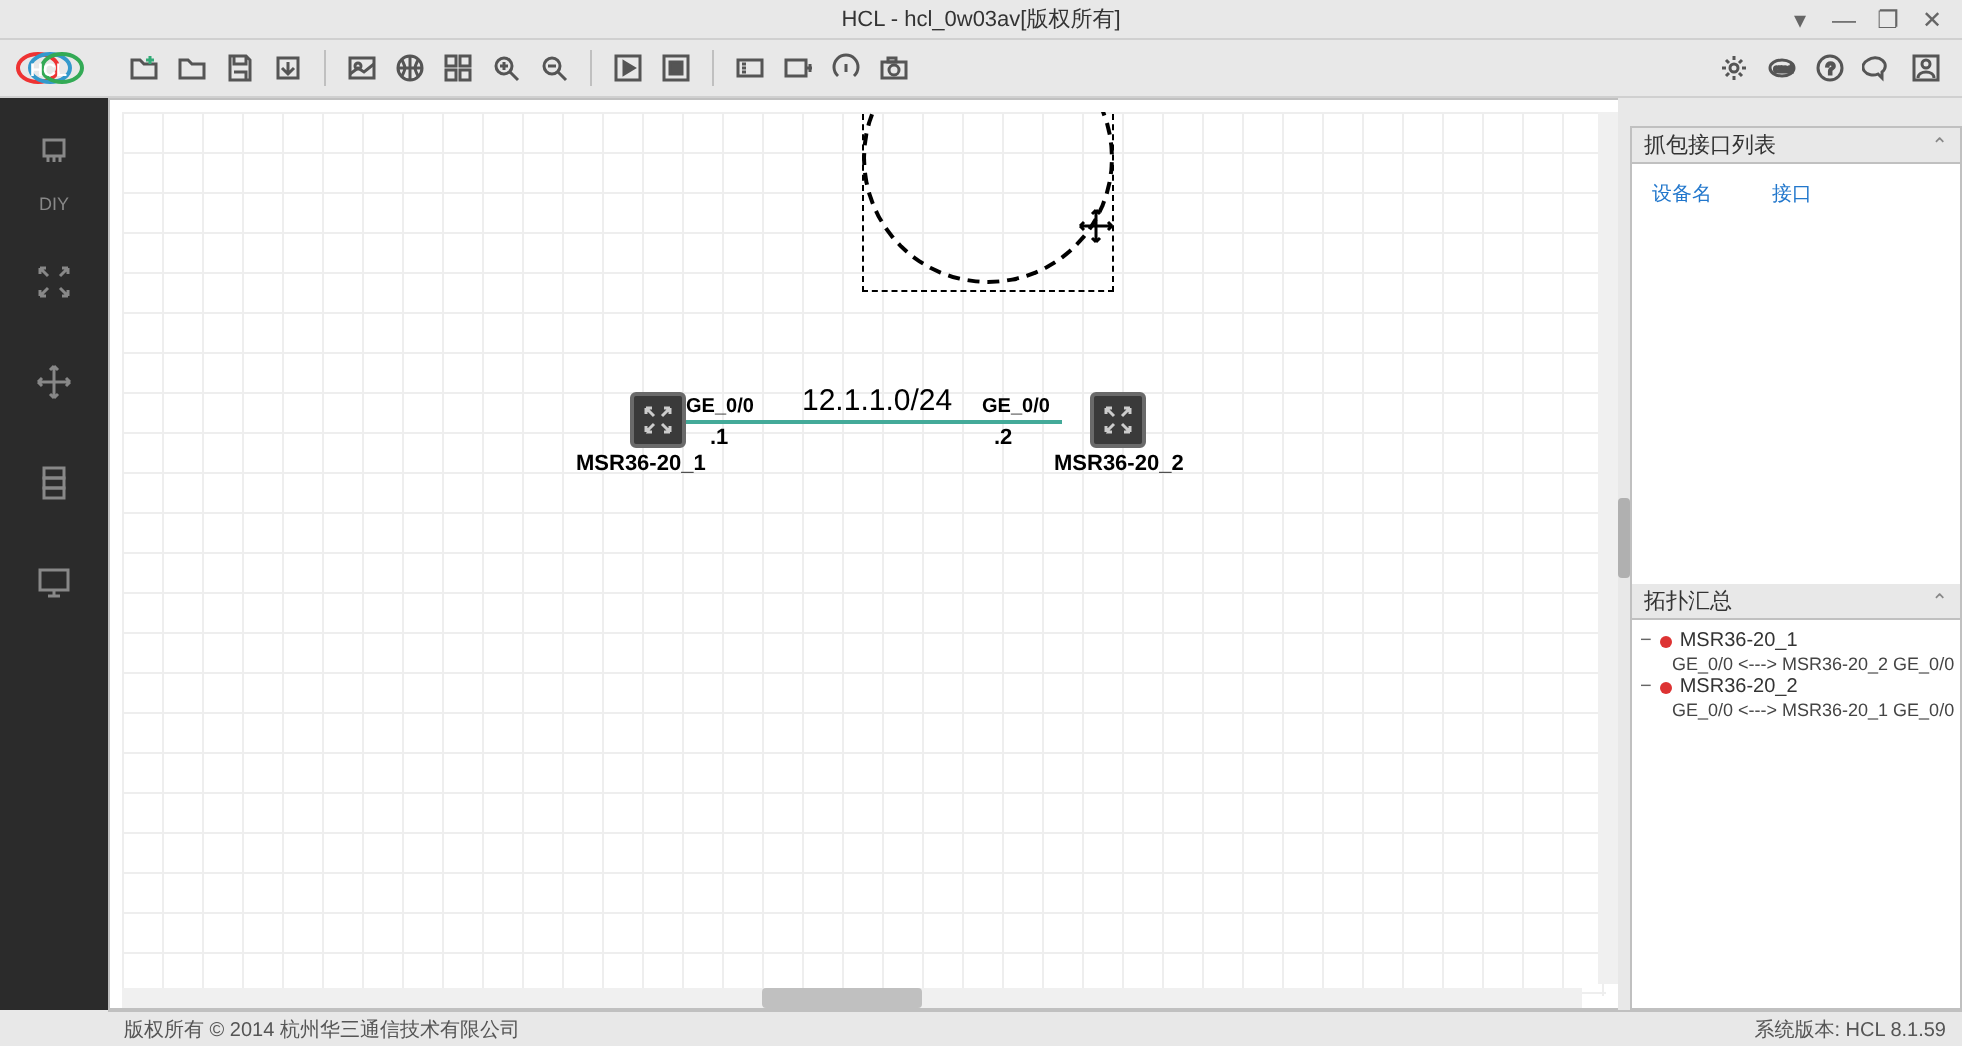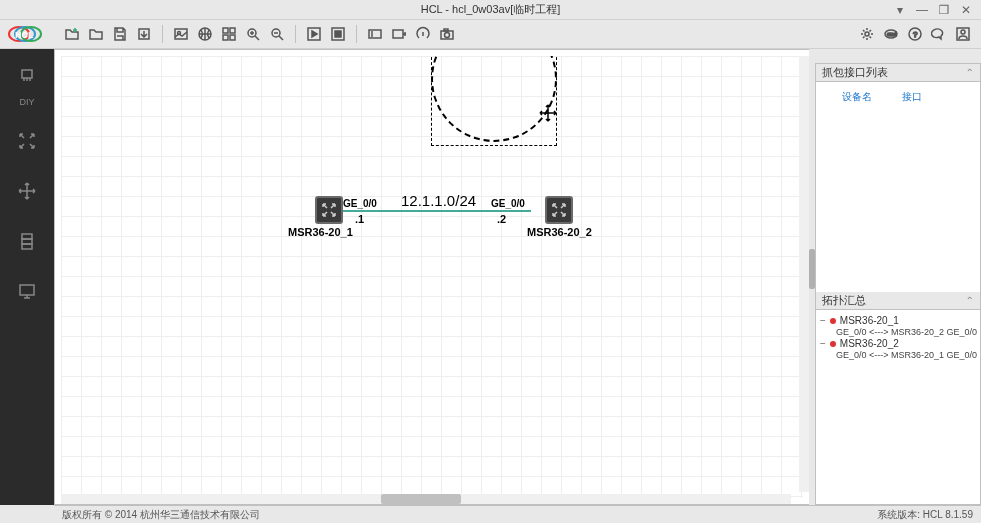--- a/index.html
+++ b/index.html
@@ -53,37 +53,37 @@
 .move-cursor svg { width:18px; height:18px; stroke:#000; fill:#000; }
 
 
 .splitter { position:absolute; right:166px; top:49px; bottom:18px; width:6px; background:#e8e8e8; }
 .splitter-handle { position:absolute; top:200px; width:6px; height:40px; background:#b0b0b0; border-radius:2px; }
 
 
 .rpanel { position:absolute; right:0; top:63px; bottom:18px; width:166px; background:#fff; border:1px solid #c0c0c0; display:flex; flex-direction:column; }
 .panel-head { height:18px; background:#e8e8e8; border-bottom:1px solid #c0c0c0; display:flex; align-items:center; padding:0 6px; font-size:11px; color:#333; position:relative; }
 .panel-head .dots { position:absolute; right:6px; color:#888; font-size:10px; }
-.panel1-body { flex:0 0 210px; background:#fff; padding:6px; font-size:10px;margin-left:16px; }
+.panel1-body { flex:0 0 210px; background:#fff; padding:6px; font-size:10px; }
 .panel1-body .tabs { display:flex; gap:30px; padding:2px 4px; }
 .panel1-body .tab { color:#2277cc; cursor:pointer; }
 .panel2-body { flex:1; background:#fff; padding:4px 2px; font-size:10px; overflow:auto; }
 .topo-row { display:flex; align-items:center; gap:4px; padding:1px 2px; }
 .topo-dot { width:6px; height:6px; background:#d33; border-radius:50%; flex-shrink:0; }
 .topo-sub { padding-left:18px; color:#444; font-size:9px; }
 
 
 .status { position:absolute; left:54px; right:0; bottom:0; height:18px; background:#e8e8e8; border-top:1px solid #c0c0c0; display:flex; align-items:center; padding:0 8px; font-size:10px; color:#555; }
 .status .spacer { flex:1; }
 </style>
 </head>
 <body>
 
 <div class="titlebar">
-  <span class="titlebar-text">HCL - hcl_0w03av[临时工程]</span>
+  <span class="titlebar-text">HCL - hcl_0w03av[版权所有]</span>
   <div class="titlebar-right">
     <div class="titlebar-btn">▾</div>
     <div class="titlebar-btn">—</div>
     <div class="titlebar-btn">❐</div>
     <div class="titlebar-btn">✕</div>
   </div>
 </div>
 
 <div class="logo-strip">
   <svg viewBox="0 0 40 20">

